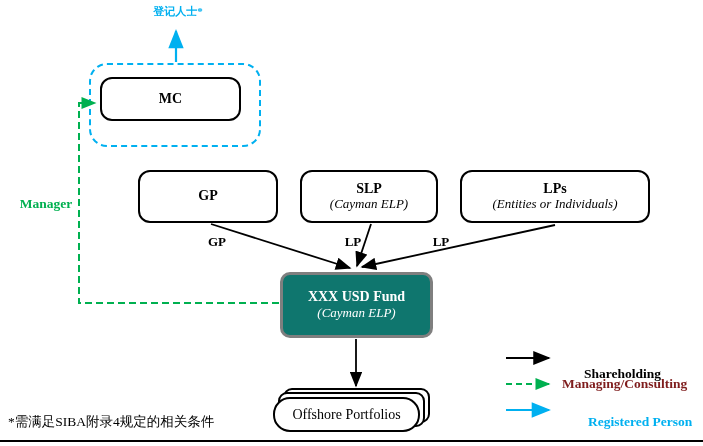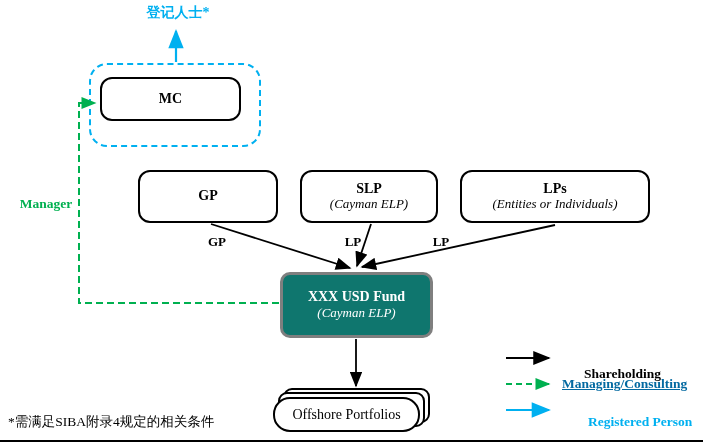--- a/index.html
+++ b/index.html
@@ -25,26 +25,26 @@
   }
   .fund .title{color:#fff;}
   .fund .subtitle{color:#fff;}
   .stack-layer{
     position:absolute;box-sizing:border-box;width:147px;height:35px;
     border:2.5px solid #000;border-radius:9px;background:#fff;
   }
   .stack-front{display:flex;align-items:center;justify-content:center;}
   .stack-front .title{font-size:14px;color:#000;}
   
-  .cyan-label{position:absolute;color:#00B0F0;font-weight:bold;font-size:14px;text-align:center;}
+  .cyan-label{position:absolute;color:#00B0F0;font-weight:bold;font-size:11px;text-align:center;}
   .green-label{position:absolute;color:#00B050;font-weight:bold;font-size:13.5px;text-align:center;}
   .edge-label{position:absolute;color:#000;font-weight:bold;font-size:13px;text-align:center;width:42px;}
   .legend-label{position:absolute;font-weight:bold;font-size:13.5px;line-height:16px;}
   .legend-black{color:#000;}
-  .legend-green{color:#0369a1;text-decoration:underline;}
+  .legend-green{color:#7f1d1d;}
   .legend-cyan{color:#00B0F0;}
   .footnote{position:absolute;color:#000;font-size:13.5px;}
   .bottom-rule{position:absolute;left:0;top:440;width:703px;height:2px;background:#000;}
   svg.overlay{position:absolute;left:0;top:0;width:703px;height:446px;pointer-events:none;z-index:5;}
 </style>
 </head>
 <body>
 
 <div class="stage">
 

